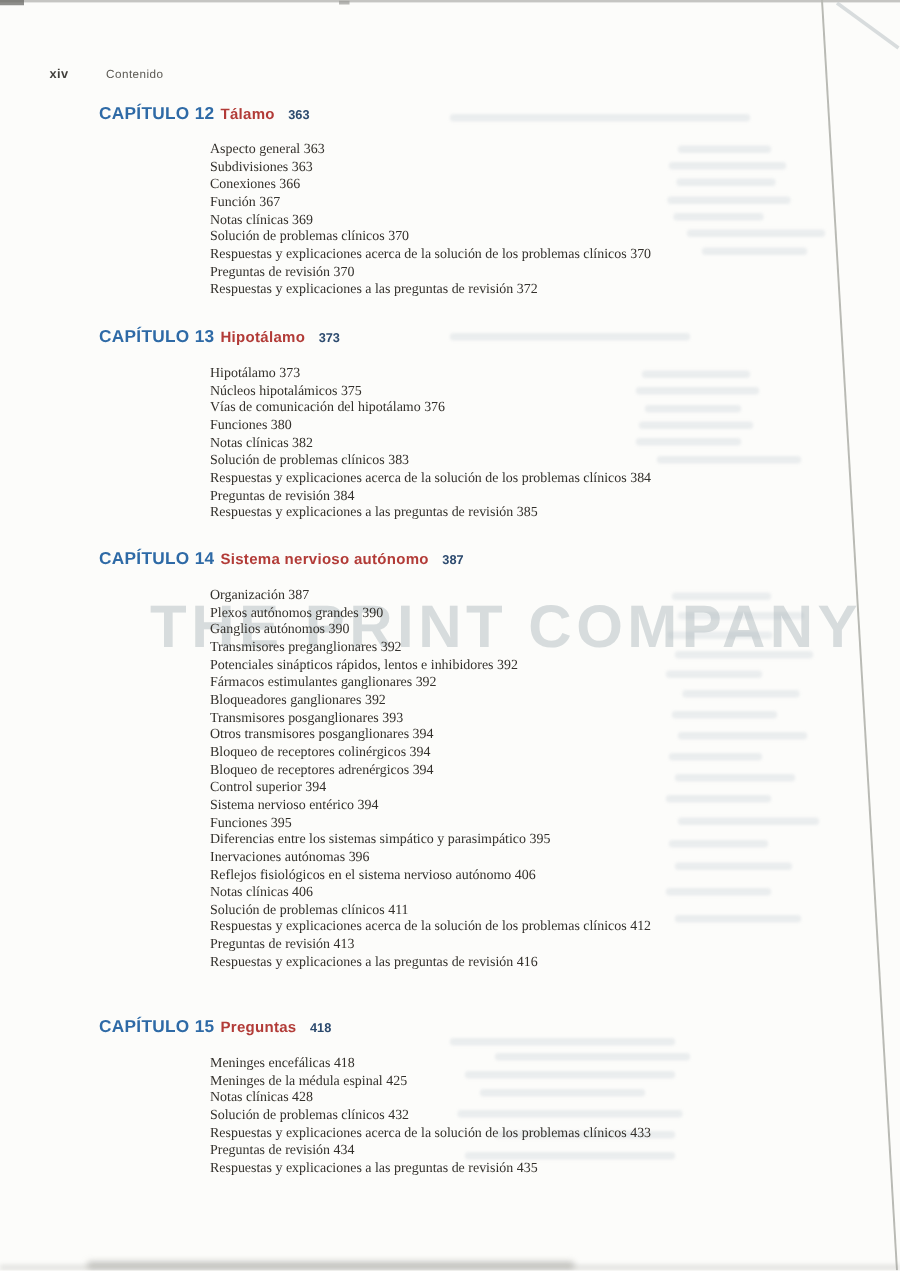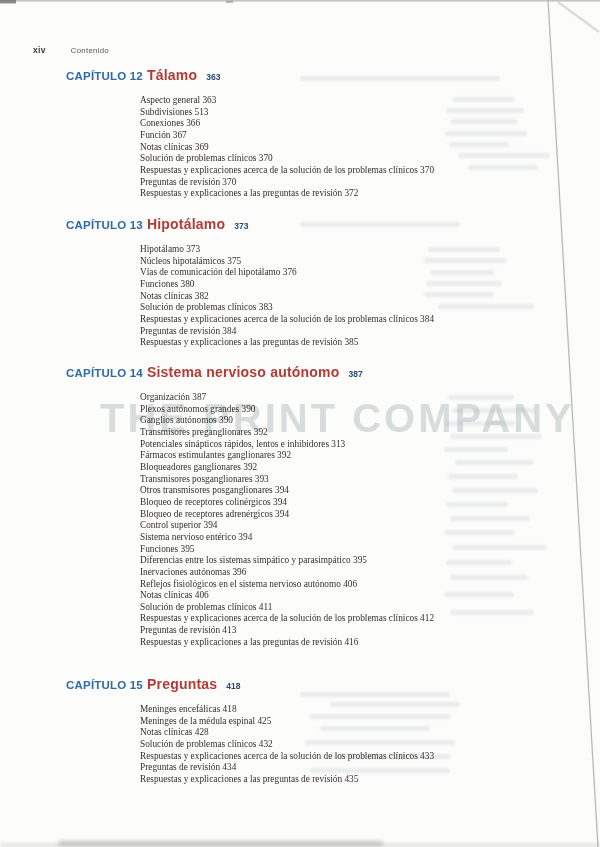--- a/index.html
+++ b/index.html
@@ -20,21 +20,21 @@
     position:absolute;left:100px;top:396px;z-index:1;
     font-family:"Liberation Sans",sans-serif;font-weight:700;
     font-size:40px;letter-spacing:3px;color:rgba(165,177,182,.42);
     white-space:nowrap;user-select:none;
   }
 
   
   .chapter{position:absolute;left:66px;right:40px;z-index:2;}
   .chapter-heading{white-space:nowrap;line-height:14px;}
   .ch-label{font-size:11.5px;font-weight:700;letter-spacing:.2px;}
-  .ch-title{font-size:14px;font-weight:700;margin-left:4px;letter-spacing:.2px;}
+  .ch-title{font-size:10px;font-weight:700;margin-left:4px;letter-spacing:.2px;}
   .ch-page{font-size:8.5px;font-weight:700;margin-left:9px;}
   .entries{margin-top:11px;padding-left:74px;}
   .entry{
     font-family:"Liberation Serif","DejaVu Serif",serif;
     font-size:9.3px;line-height:11.65px;color:#33302b;
     white-space:nowrap;
   }
 
   
   .ghost{
@@ -62,21 +62,21 @@
 
   <div class="header">
     <span class="folio">xiv</span><span class="running-title">Contenido</span>
   </div>
 
   <div id="toc">
       <div class="chapter" style="top: 68px;">
         <div class="chapter-heading"><span class="ch-label" style="color: rgb(46, 106, 166);">CAPÍTULO 12</span><span class="ch-title" style="color: rgb(178, 59, 55);">Tálamo</span><span class="ch-page" style="color: rgb(44, 74, 110);">363</span></div>
         <div class="entries">
           <div class="entry">Aspecto general 363</div>
-          <div class="entry">Subdivisiones 513</div>
+          <div class="entry">Subdivisiones 363</div>
           <div class="entry">Conexiones 366</div>
           <div class="entry">Función 367</div>
           <div class="entry">Notas clínicas 369</div>
           <div class="entry">Solución de problemas clínicos 370</div>
           <div class="entry">Respuestas y explicaciones acerca de la solución de los problemas clínicos 370</div>
           <div class="entry">Preguntas de revisión 370</div>
           <div class="entry">Respuestas y explicaciones a las preguntas de revisión 372</div>
         </div>
       </div>
       <div class="chapter" style="top: 217px;">
@@ -93,21 +93,21 @@
           <div class="entry">Respuestas y explicaciones a las preguntas de revisión 385</div>
         </div>
       </div>
       <div class="chapter" style="top: 365px;">
         <div class="chapter-heading"><span class="ch-label" style="color: rgb(46, 106, 166); text-align: center;">CAPÍTULO 14</span><span class="ch-title" style="color: rgb(178, 59, 55);">Sistema nervioso autónomo</span><span class="ch-page" style="color: rgb(44, 74, 110);">387</span></div>
         <div class="entries">
           <div class="entry">Organización 387</div>
           <div class="entry">Plexos autónomos grandes 390</div>
           <div class="entry">Ganglios autónomos 390</div>
           <div class="entry">Transmisores preganglionares 392</div>
-          <div class="entry">Potenciales sinápticos rápidos, lentos e inhibidores 313</div>
+          <div class="entry">Potenciales sinápticos rápidos, lentos e inhibidores 392</div>
           <div class="entry">Fármacos estimulantes ganglionares 392</div>
           <div class="entry">Bloqueadores ganglionares 392</div>
           <div class="entry">Transmisores posganglionares 393</div>
           <div class="entry">Otros transmisores posganglionares 394</div>
           <div class="entry">Bloqueo de receptores colinérgicos 394</div>
           <div class="entry">Bloqueo de receptores adrenérgicos 394</div>
           <div class="entry">Control superior 394</div>
           <div class="entry">Sistema nervioso entérico 394</div>
           <div class="entry">Funciones 395</div>
           <div class="entry">Diferencias entre los sistemas simpático y parasimpático 395</div>

